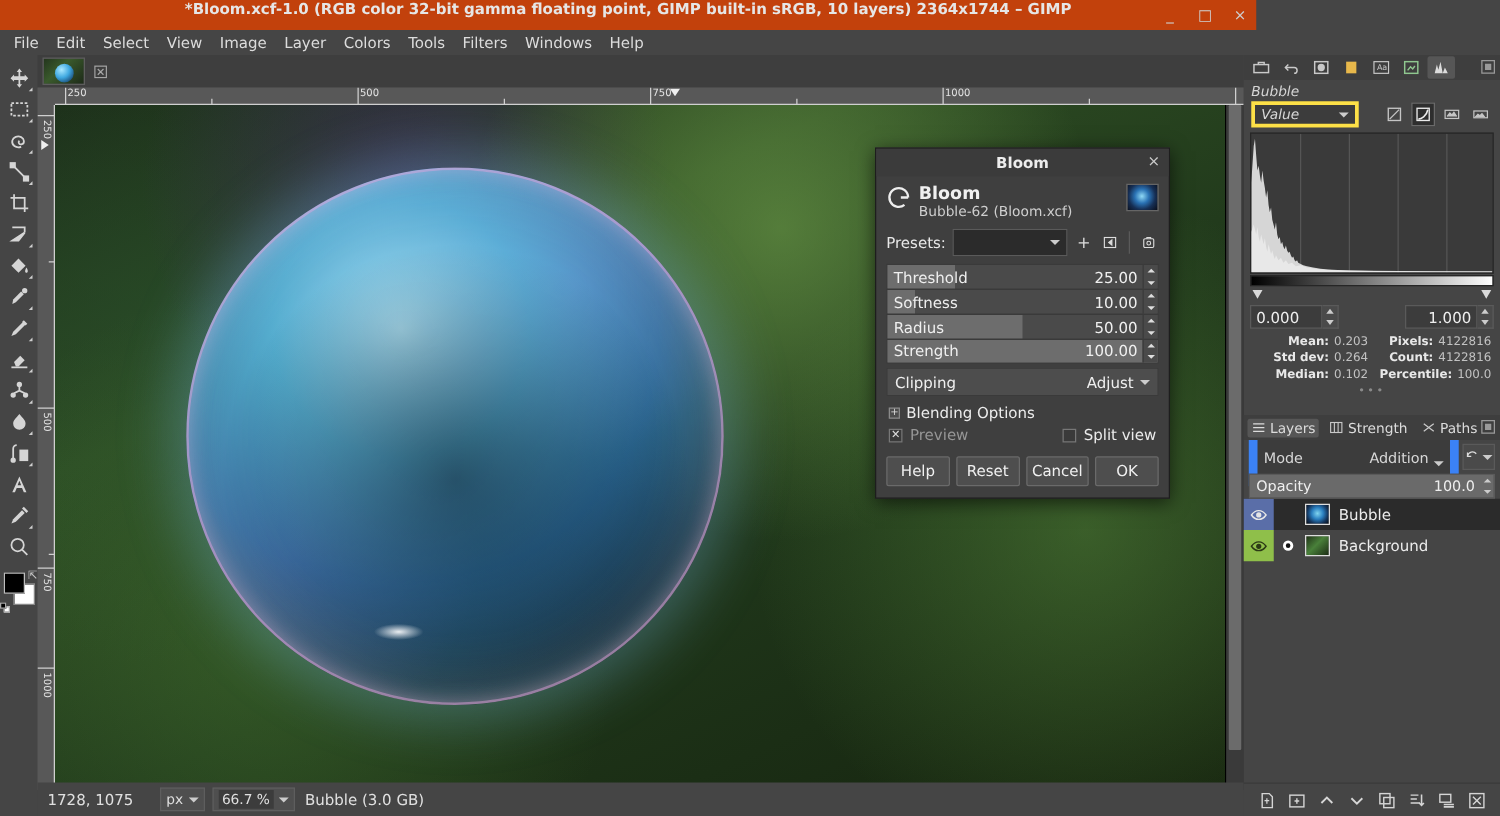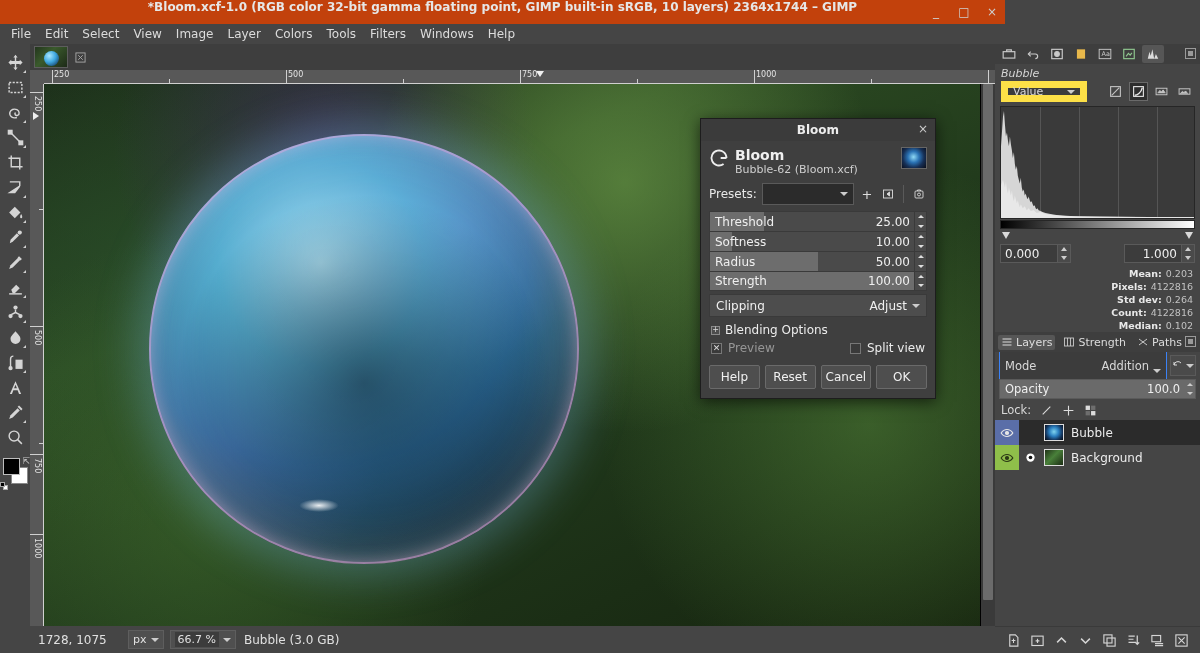--- a/index.html
+++ b/index.html
@@ -124,52 +124,52 @@
   .dock { position: absolute; left: 995px; top: 44px; width: 205px; height: 609px; background: #454545; }
   .dockhdr { height: 20px; background: #3e3e3e; display: flex; align-items: center; padding: 0 3px; gap: 2px; position: relative;}
   .dtab { width: 22px; height: 18px; display: flex; align-items: center; justify-content: center; }
   .dtab svg { width: 14px; height: 14px; }
   .dtab.active { background: #565656; border-radius: 2px; }
   .dockmenu { position: absolute; right: 4px; top: 4px; width: 11px; height: 11px; border: 1px solid #9a9a9a; display:flex;align-items:center;justify-content:center;}
   .dockmenu i { width: 5px; height: 5px; background: #9a9a9a; display: block;}
 
   .hist-title { font-style: italic; font-size: 11px; color: #d6d6d6; padding: 3px 6px 1px 6px; }
   .hist-ctl { display: flex; align-items: center; padding: 0 6px; gap: 4px; }
-  .channelsel { flex: 0 0 86px; height: 21px; background: #3c3c3c; border: 7px solid #fde047;
-    display: flex; align-items: center; justify-content: space-between; padding: 0 5px; font-size: 11px; }
+  .channelsel { flex: 0 0 86px; height: 21px; background: #3c3c3c; border: 3px solid #fde047;
+    display: flex; align-items: center; justify-content: space-between; padding: 0 5px; font-size: 11px; font-style: italic; }
   .hbtn { width: 19px; height: 19px; border: 1px solid transparent; display: flex; align-items: center; justify-content: center;}
   .hbtn.on { background: #2e2e2e; border: 1px solid #6a6a6a; }
   .hbtn svg { width: 13px; height: 13px; }
   .histbox { margin: 4px 5px 0 5px; height: 113px; background: #3a3a3a; border: 1px solid #262626; position: relative; overflow: hidden;}
   .histgrid { position: absolute; top: 0; bottom: 0; width: 1px; background: #555; }
   .gradbar { margin: 1px 5px 0 5px; height: 9px; background: linear-gradient(to right, #000, #fff); border: 1px solid #262626;}
   .rangerow { margin: 3px 5px 0 5px; height: 11px; position: relative;}
   .rangerow .tri { position: absolute; width: 0; height: 0; border-left: 4px solid transparent; border-right: 4px solid transparent; border-top: 7px solid #d9d9d9; }
   .spinrow { display: flex; align-items: center; justify-content: space-between; padding: 0 5px; margin-top: 1px;}
   .spin { display: flex; align-items: stretch; height: 19px; }
   .spin .val { width: 58px; background: #3c3c3c; border: 1px solid #5a5a5a; display: flex; align-items: center; padding: 0 4px; font-size: 12px; color: #eee;}
   .spin .arrows { width: 13px; background: #4a4a4a; border: 1px solid #5a5a5a; border-left: none; display: flex; flex-direction: column; }
   .spin .arrows i { flex: 1; display: flex; align-items: center; justify-content: center; }
   .spin .arrows i:after { content: ""; width: 0; height: 0; border-left: 3px solid transparent; border-right: 3px solid transparent;}
   .spin .arrows i.up:after { border-bottom: 4px solid #ccc; }
   .spin .arrows i.dn:after { border-top: 4px solid #ccc; }
-  .stats { display: grid; grid-template-columns: 1fr; gap: 0px 6px; padding: 4px 7px 0 7px; font-size: 9.5px;}
+  .stats { display: grid; grid-template-columns: 1fr 1fr; gap: 0px 6px; padding: 4px 7px 0 7px; font-size: 9.5px;}
   .statline { display: flex; justify-content: flex-start; gap: 4px; line-height: 13px;}
   .statline .k { font-weight: bold; color: #e8e8e8; }
   .statline .v { color: #c2c2c2; }
   .sc { display: flex; justify-content: flex-end; }
   .dots { text-align: center; color: #8a8a8a; font-size: 9px; letter-spacing: 2px; margin-top: 2px;}
 
   .layerdock { position: absolute; left: 0; top: 288px; width: 205px; height: 321px; background: #454545;}
   .ltabs { height: 20px; background: #3e3e3e; display: flex; align-items: center; padding-left: 3px; gap: 5px; position: relative;}
   .ltab { display: flex; align-items: center; gap: 3px; font-size: 11px; color: #dcdcdc; padding: 1px 3px;}
   .ltab.active { background: #565656; border-radius: 2px;}
   .ltab svg { width: 12px; height: 12px; }
   .moderow { display: flex; align-items: center; margin: 3px 4px 0 4px; height: 21px; gap: 3px;}
-  .modebox { flex: 1; background: #3c3c3c; border: 1px solid #3b82f6; height: 21px; display: flex; align-items: center; justify-content: space-between; padding: 16px 5px; font-size: 11.5px;}
+  .modebox { flex: 1; background: #3c3c3c; border: 7px solid #3b82f6; height: 21px; display: flex; align-items: center; justify-content: space-between; padding: 16px 5px; font-size: 11.5px;}
   .modebox .mval { display: flex; align-items: flex-end; gap: 4px; }
   .switchbtn { width: 26px; height: 21px; background: #4a4a4a; border: 1px solid #5a5a5a; display: flex; align-items: center; justify-content: center; gap: 2px;}
   .opacityrow { margin: 3px 4px 0 4px; height: 20px; position: relative; background: #3c3c3c; border: 1px solid #5a5a5a; display: flex; align-items: center;}
   .opacityrow .fill { position: absolute; left: 0; top: 0; bottom: 0; background: #6a6a6a; }
   .opacityrow .lab { position: relative; font-size: 11.5px; padding-left: 5px; color: #efefef;}
   .opacityrow .num { position: relative; margin-left: auto; font-size: 11.5px; padding-right: 4px; color: #efefef;}
   .opacityrow .ar { position: relative; width: 11px; display: flex; flex-direction: column; height: 100%; }
   .opacityrow .ar i { flex: 1; display:flex; align-items:center; justify-content:center;}
   .opacityrow .ar i:after{content:"";width:0;height:0;border-left:3px solid transparent;border-right:3px solid transparent;}
   .opacityrow .ar i.up:after{border-bottom:3px solid #ccc;}
@@ -657,35 +657,20 @@
       <div class="opacityrow">
         <div class="fill" style="width:100%"></div>
         <span class="lab">Opacity</span>
         <span class="num">100.0</span>
         <span class="ar">
             <i class="up"></i>
             <i class="dn"></i>
           </span>
       </div>
 
-      <div class="lockrow">
-        <span>Lock:</span>
-        <svg viewBox="0 0 24 24" fill="none" stroke="#dcdcdc" stroke-width="2">
-            <path d="M5 19L19 5"></path>
-          </svg>
-        <svg viewBox="0 0 24 24" fill="#dcdcdc">
-            <path d="M11 3h2v8h8v2h-8v8h-2v-8H3v-2h8z"></path>
-          </svg>
-        <svg viewBox="0 0 24 24">
-            <rect x="3" y="3" width="8" height="8" fill="#dcdcdc"></rect>
-            <rect x="13" y="13" width="8" height="8" fill="#dcdcdc"></rect>
-            <rect x="13" y="3" width="8" height="8" fill="#6e6e6e"></rect>
-            <rect x="3" y="13" width="8" height="8" fill="#6e6e6e"></rect>
-          </svg>
-      </div>
 
       <div class="layerlist">
         <div class="layerrow sel">
           <div class="eyecell" style="background:#5a6ea8;">
             <svg width="14" height="14" viewBox="0 0 24 24" fill="none" stroke="#e6e6e6" stroke-width="2">
                 <path d="M2 12s4-6 10-6 10 6 10 6-4 6-10 6S2 12 2 12z"></path>
                 <circle cx="12" cy="12" r="2.6" fill="#e6e6e6"></circle>
               </svg>
           </div>
           <div class="linkcell"></div>

